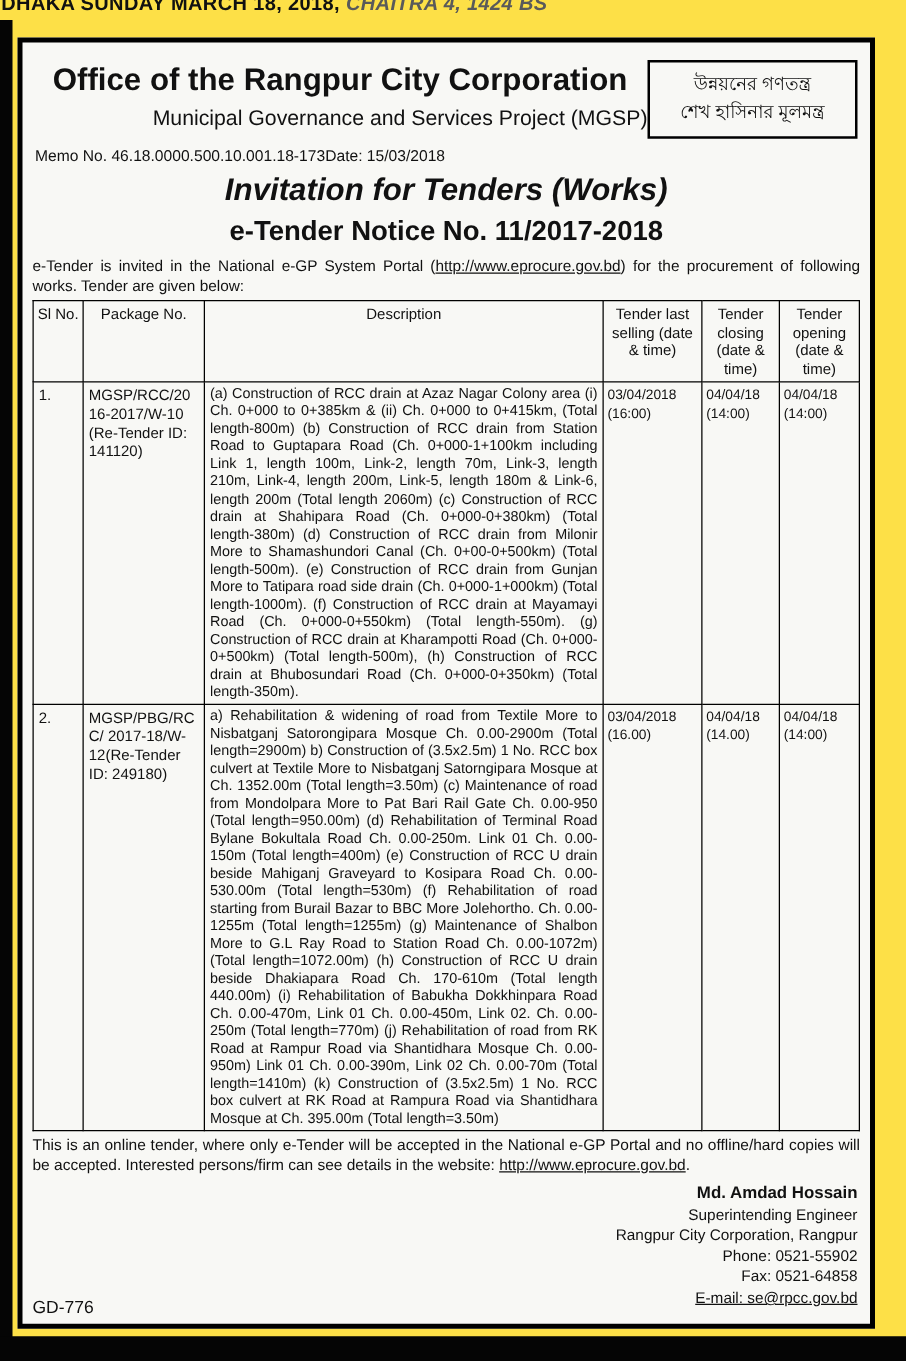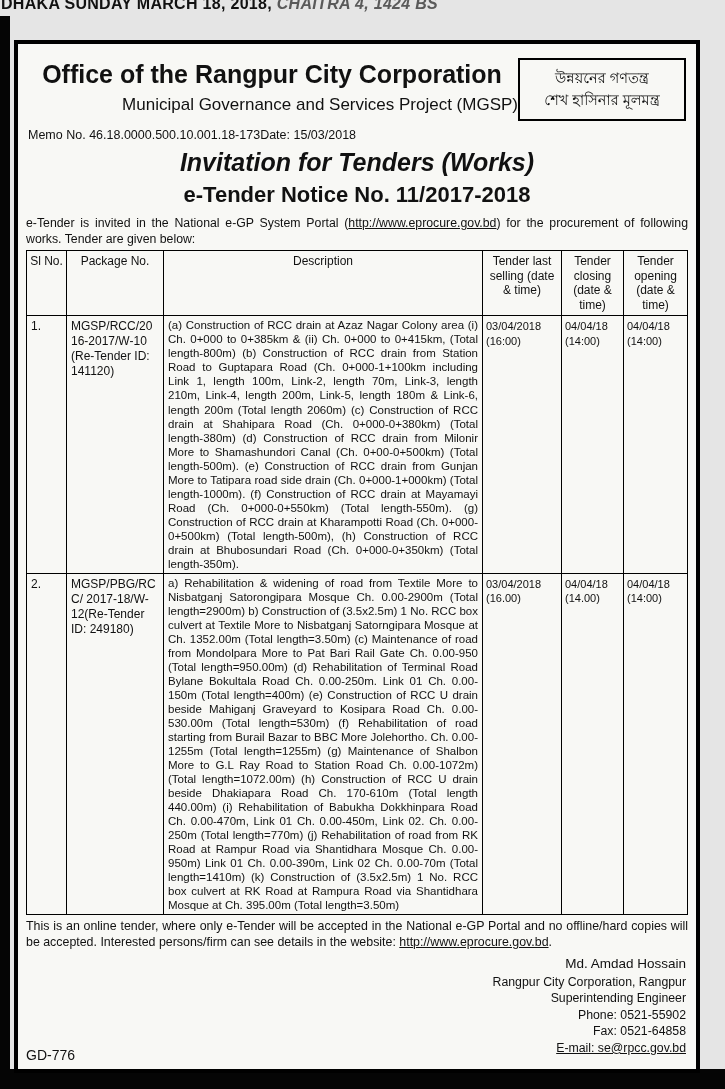--- a/index.html
+++ b/index.html
@@ -1,23 +1,23 @@
 <!DOCTYPE html>
 <html><head>
 <meta charset="utf-8">
 <style>
   html,body{margin:0;padding:0;background:#ffffff;}
-  .page{position:relative;width:725px;height:1089px;background:#e5e5e5;font-family:"Liberation Sans",sans-serif;color:#111;overflow:hidden;}
+  .page{position:relative;width:725px;height:1089px;background:#fde047;font-family:"Liberation Sans",sans-serif;color:#111;overflow:hidden;}
   .left-bar{position:absolute;left:0;top:16px;width:10px;height:1073px;background:#050505;}
   .bottom-bar{position:absolute;left:0;bottom:0;width:725px;height:20px;background:#050505;}
 
   .masthead{position:absolute;top:-5px;left:1px;font-size:16px;font-weight:bold;white-space:nowrap;letter-spacing:.3px;}
   .masthead .italic{font-style:italic;color:#5a5a5a;}
 
-  .notice-box{position:absolute;left:14px;top:40px;width:686px;height:1033px;border:4px solid #000;background:#f8f8f5;box-sizing:border-box;padding:4px 8px 4px 8px;overflow:hidden;}
+  .notice-box{position:absolute;left:14px;top:30px;width:686px;height:1033px;border:4px solid #000;background:#f8f8f5;box-sizing:border-box;padding:4px 8px 4px 8px;overflow:hidden;}
 
   .header-row{display:flex;align-items:flex-start;}
   .org-titles{flex:1;text-align:center;padding-top:12px;}
   .org-title{font-size:25px;font-weight:bold;margin:0;line-height:1.15;}
   .org-subtitle{font-size:17px;font-weight:normal;margin:6px 0 0;text-align:right;}
   .slogan-box{width:168px;box-sizing:border-box;border:2px solid #000;padding:7px 8px;text-align:center;font-size:14.5px;line-height:1.55;margin-top:10px;margin-right:2px;}
 
   .memo-row{display:flex;font-size:12.5px;margin-top:7px;padding:0 2px;}
 
   .notice-title{text-align:center;font-size:25px;font-weight:bold;margin:6px 0 0;font-style:italic;}
@@ -30,21 +30,21 @@
   table.tender th,table.tender td{border:1px solid #000;vertical-align:top;box-sizing:border-box;}
   table.tender th{font-size:12px;font-weight:normal;text-align:center;padding:3px 2px;line-height:1.22;}
   td.sl{font-size:12px;padding:3px 4px;}
   td.package{font-size:12px;padding:3px 4px;line-height:1.25;overflow-wrap:break-word;}
   td.desc{font-size:11.5px;padding:2px 4px;text-align:justify;line-height:1.22;}
   td.date{font-size:11px;padding:3px 3px;line-height:1.3;}
 
   .footer-note{font-size:12.4px;line-height:1.3;margin:3px 0 0;text-align:justify;}
 
   .signature{margin-top:5px;text-align:right;font-size:12.3px;line-height:1.35;padding-right:2px;}
-  .signature .name{font-weight:normal;font-size:13.5px;}
+  .signature .name{font-weight:bold;font-size:13.5px;}
   .signature .email{text-decoration:underline;}
 
   .gd{position:absolute;left:8px;bottom:6px;font-size:14px;}
 </style>
 </head>
 <body>
 
 <div class="page">
   <div class="left-bar"></div>
   <div class="bottom-bar"></div>
@@ -112,22 +112,22 @@
           <td class="date">04/04/18 (14.00)</td>
           <td class="date">04/04/18 (14:00)</td>
         </tr>
       </tbody>
     </table>
 
     <p class="footer-note"><span>This is an online tender, where only e-Tender will be accepted in the National e-GP Portal and no offline/hard copies will be accepted. Interested persons/firm can see details in the website: </span><span class="link">http://www.eprocure.gov.bd</span><span>.</span></p>
 
     <div class="signature">
       <div class="name">Md. Amdad Hossain</div>
+      <div>Superintending Engineer</div>
       <div>Rangpur City Corporation, Rangpur</div>
-      <div>Superintending Engineer</div>
       <div>Phone: 0521-55902</div>
       <div>Fax: 0521-64858</div>
       <div class="email">E-mail: se@rpcc.gov.bd</div>
     </div>
 
     <div class="gd">GD-776</div>
 
   </div>
 </div>
 

